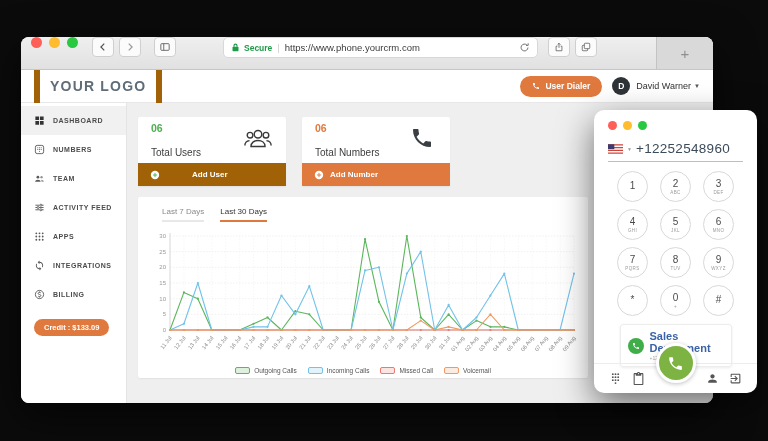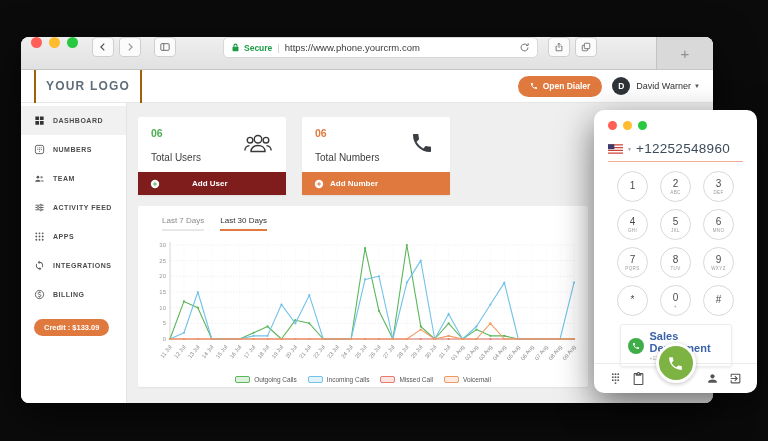--- a/index.html
+++ b/index.html
@@ -18,48 +18,48 @@
   .urlbar { flex:1; max-width:315px; height:21px; margin-left:42px; margin-right:10px; background:#fff; border:1px solid #d8d8d8; border-radius:5px; display:flex; align-items:center; padding:0 7px; }
   .urlbar .lock { width:9px; height:11px; margin-right:4px; }
   .secure { color:#1d9b47; font-size:8.5px; font-weight:bold; }
   .url-sep { color:#ccc; font-size:9px; margin:0 5px; }
   .url { color:#3c3c3c; font-size:9.5px; flex:1; white-space:nowrap; overflow:hidden; }
   .reload svg { width:11px; height:11px; }
   .plus-tab { position:absolute; right:0; top:0; bottom:0; width:57px; background:#d9d9d9; border-left:1px solid #c3c3c3; border-top-right-radius:8px; display:flex; align-items:center; justify-content:center; color:#8f8f8f; font-size:15px; }
 
   
   .app-header { height:33px; background:#fff; border-bottom:1px solid #e7e7e7; display:flex; align-items:center; padding:0 13px; }
-  .logo-box { border:2px solid #a16207; color:#5f6d79; font-size:12px; font-weight:bold; letter-spacing:1.2px; padding:14px 10px; }
+  .logo-box { border:6px solid #a16207; color:#5f6d79; font-size:14px; font-weight:bold; letter-spacing:1.2px; padding:14px 10px; }
   .hspacer { flex:1; }
   .open-dialer { height:21px; background:#e0793e; border-radius:11px; color:#fff; font-size:8.5px; font-weight:bold; display:flex; align-items:center; gap:5px; padding:0 12px; margin-right:10px; }
   .open-dialer svg { width:8px; height:8px; }
   .avatar { width:18px; height:18px; border-radius:50%; background:#2e3338; color:#fff; font-size:8.5px; font-weight:bold; display:flex; align-items:center; justify-content:center; margin-right:6px; }
   .username { font-size:9px; color:#333; }
   .caret { font-size:6px; color:#555; margin-left:3px; }
 
   
   .app-body { display:flex; height:300px; }
   .sidebar { width:106px; background:#fff; border-right:1px solid #e4e4e4; padding-top:3px; }
   .side-item { height:29px; display:flex; align-items:center; gap:8px; padding-left:13px; cursor:pointer; color:#5a5a5a; }
   .side-item.active { background:#f1f1f1; color:#333; }
   .side-item .ico { width:11px; height:11px; display:flex; }
   .side-item .ico svg { width:11px; height:11px; }
   .side-item .lbl { font-size:7px; font-weight:bold; letter-spacing:.5px; color:#4c4c4c; }
   .credit { display:inline-block; margin:10px 0 9px 13px; background:#e0793e; color:#fff; font-size:7.5px; font-weight:bold; border-radius:10px; padding:4px 10px; }
 
   .main { flex:1; background:#efeff0; padding:14px 0 0 11px; }
   .cards-row { display:flex; gap:16px; }
   .stat-card { width:148px; background:#fff; border-radius:2px; box-shadow:0 1px 2px rgba(0,0,0,.06); }
-  .stat-top { height:55px; display:flex; align-items:center; justify-content:space-between; padding:0 13px; }
+  .stat-top { height:46px; display:flex; align-items:center; justify-content:space-between; padding:0 13px; }
   .stat-val { font-size:10.5px; font-weight:bold; }
   .stat-val.green { color:#4caf50; } .stat-val.orange { color:#e0793e; }
   .stat-lbl { font-size:10px; color:#3d3d3d; margin-top:13px; }
   .stat-ico svg { width:30px; height:24px; }
   .stat-btn { height:23px; display:flex; align-items:center; gap:6px; padding-left:12px; color:#fff; font-size:8px; font-weight:bold; cursor:pointer; }
-  .stat-btn.green { background:#7f1d1d;gap:32px; } .stat-btn.orange { background:#e0793e; }
+  .stat-btn.green { background:#a16207;gap:32px; } .stat-btn.orange { background:#e0793e; }
   .stat-btn svg { width:10px; height:10px; }
 
   .chart-card { width:450px; background:#fff; border-radius:2px; margin-top:11px; padding:10px 8px 4px 8px; box-shadow:0 1px 2px rgba(0,0,0,.06); }
   .tabs { display:flex; gap:16px; margin-left:16px; }
   .tab { font-size:8px; color:#8a8a8a; padding-bottom:4px; border-bottom:2px solid #e8e8e8; cursor:pointer; }
   .tab.active { color:#333; border-bottom-color:#e0793e; }
   #chart-svg { display:block; margin-top:6px; }
   .legend { display:flex; justify-content:center; gap:11px; margin-top:1px; }
   .legend-item { display:flex; align-items:center; gap:4px; font-size:6.5px; color:#555; }
   .swatch { width:15px; height:7px; border-radius:2px; border:1px solid; }
@@ -148,21 +148,21 @@
       <div class="plus-tab">+</div>
     </div>
 
     <div class="app-header">
       <div class="logo-box">YOUR LOGO</div>
       <div class="hspacer"></div>
       <div class="open-dialer">
         <svg viewBox="0 0 24 24" fill="#fff">
             <path d="M6.62 10.79c1.44 2.83 3.76 5.14 6.59 6.59l2.2-2.21c.27-.27.67-.36 1.02-.24 1.12.37 2.33.57 3.57.57.55 0 1 .45 1 1V20c0 .55-.45 1-1 1-9.39 0-17-7.61-17-17 0-.55.45-1 1-1h3.5c.55 0 1 .45 1 1 0 1.25.2 2.45.57 3.57.11.35.03.74-.25 1.02l-2.2 2.2z"></path>
           </svg>
-        <span>Open Dialer</span>
+        <span>User Dialer</span>
       </div>
       <div class="avatar">D</div>
       <span class="username">David Warner</span>
       <span class="caret">▼</span>
     </div>
 
     <div class="app-body">
       <div class="sidebar">
         <div id="sidebar-items">
             <div class="side-item active">

